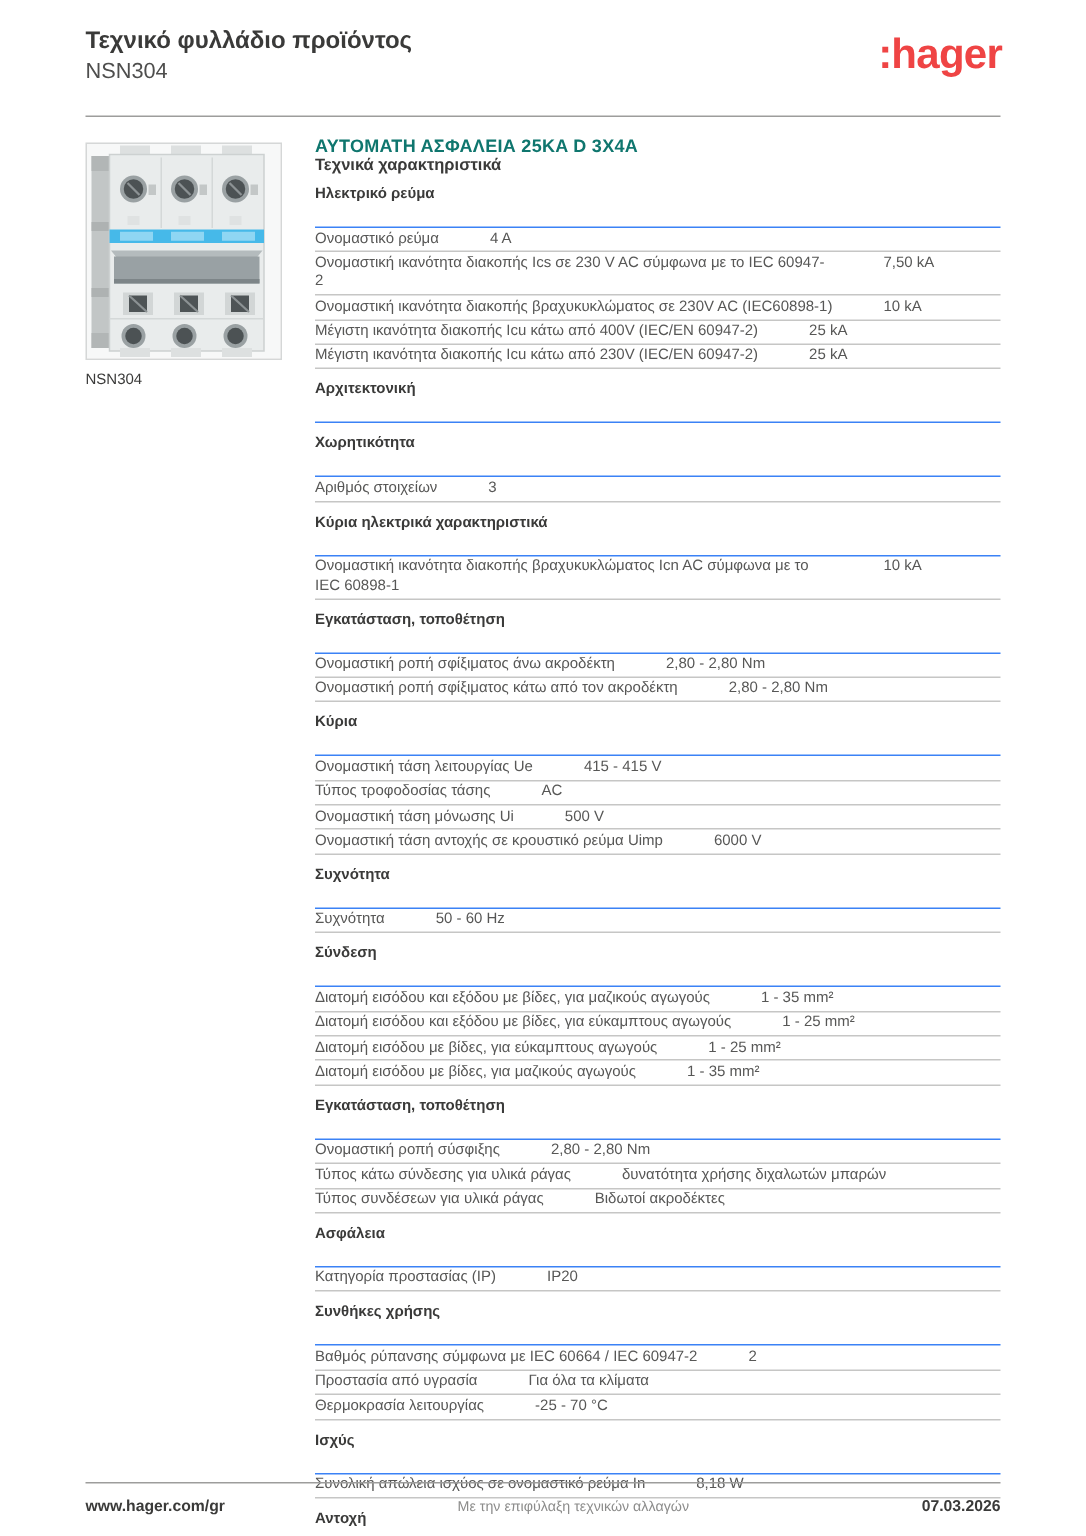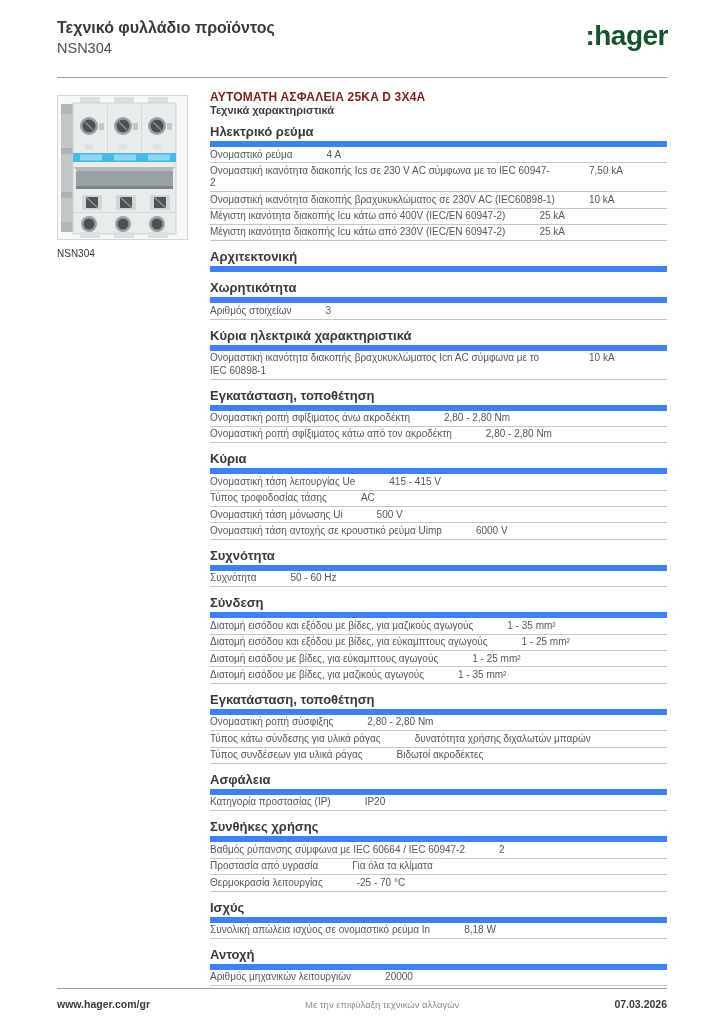--- a/index.html
+++ b/index.html
@@ -5,36 +5,36 @@
   html,body{margin:0;padding:0;}
   body{
     width:724px;height:1024px;position:relative;background:#ffffff;
     font-family:"Liberation Sans", sans-serif;color:#3a3a39;overflow:hidden;
   }
   .doc-header{position:absolute;left:57px;top:18px;}
   .doc-title{font-size:16px;font-weight:bold;color:#3a3a39;line-height:1.25;}
   .doc-subtitle{font-size:14.5px;color:#4e4e4d;margin-top:2px;}
   .logo{
     position:absolute;right:56px;top:22px;
-    font-size:28px;font-weight:bold;color:#14532d;letter-spacing:-0.5px;line-height:1;
+    font-size:28px;font-weight:bold;color:#ef4444;letter-spacing:-0.5px;line-height:1;
   }
   .header-rule{position:absolute;left:57px;width:610px;top:77px;height:1px;background:#9d9d9c;}
 
   .figure{position:absolute;left:57px;top:95px;width:131px;}
   .figure-box{width:129px;height:143px;border:1px solid #d5d7d7;background:#fcfcfc;overflow:hidden;}
   .figure-caption{margin-top:8px;font-size:10px;color:#3a3a39;}
 
   .specs{position:absolute;left:210px;top:90px;width:457px;}
-  .specs-title{font-size:12px;font-weight:bold;color:#7f1d1d;letter-spacing:0.2px;}
+  .specs-title{font-size:12px;font-weight:bold;color:#0f766e;letter-spacing:0.2px;}
   .specs-subtitle{font-size:11px;font-weight:bold;color:#3a3a39;}
   .sections{margin-top:4px;}
   .section{margin-top:8px;}
   .section-title{
-    font-size:13px;font-weight:bold;color:#3a3a39;
-    padding-bottom:2px;border-bottom:6px solid #3b82f6;
+    font-size:10px;font-weight:bold;color:#3a3a39;
+    padding-bottom:16px;border-bottom:1px solid #3b82f6;
   }
   .spec-row{
     display:flex;align-items:flex-start;
     border-bottom:1px solid #c6c6c5;padding:1.5px 0;
     font-size:10px;color:#575756;line-height:1.24;gap:24px;
   }
   .spec-label{max-width:345px;}
   .spec-value{white-space:nowrap;text-align:right;padding-left:10px;}
 
   .doc-footer{position:absolute;left:57px;width:610px;top:988px;}

